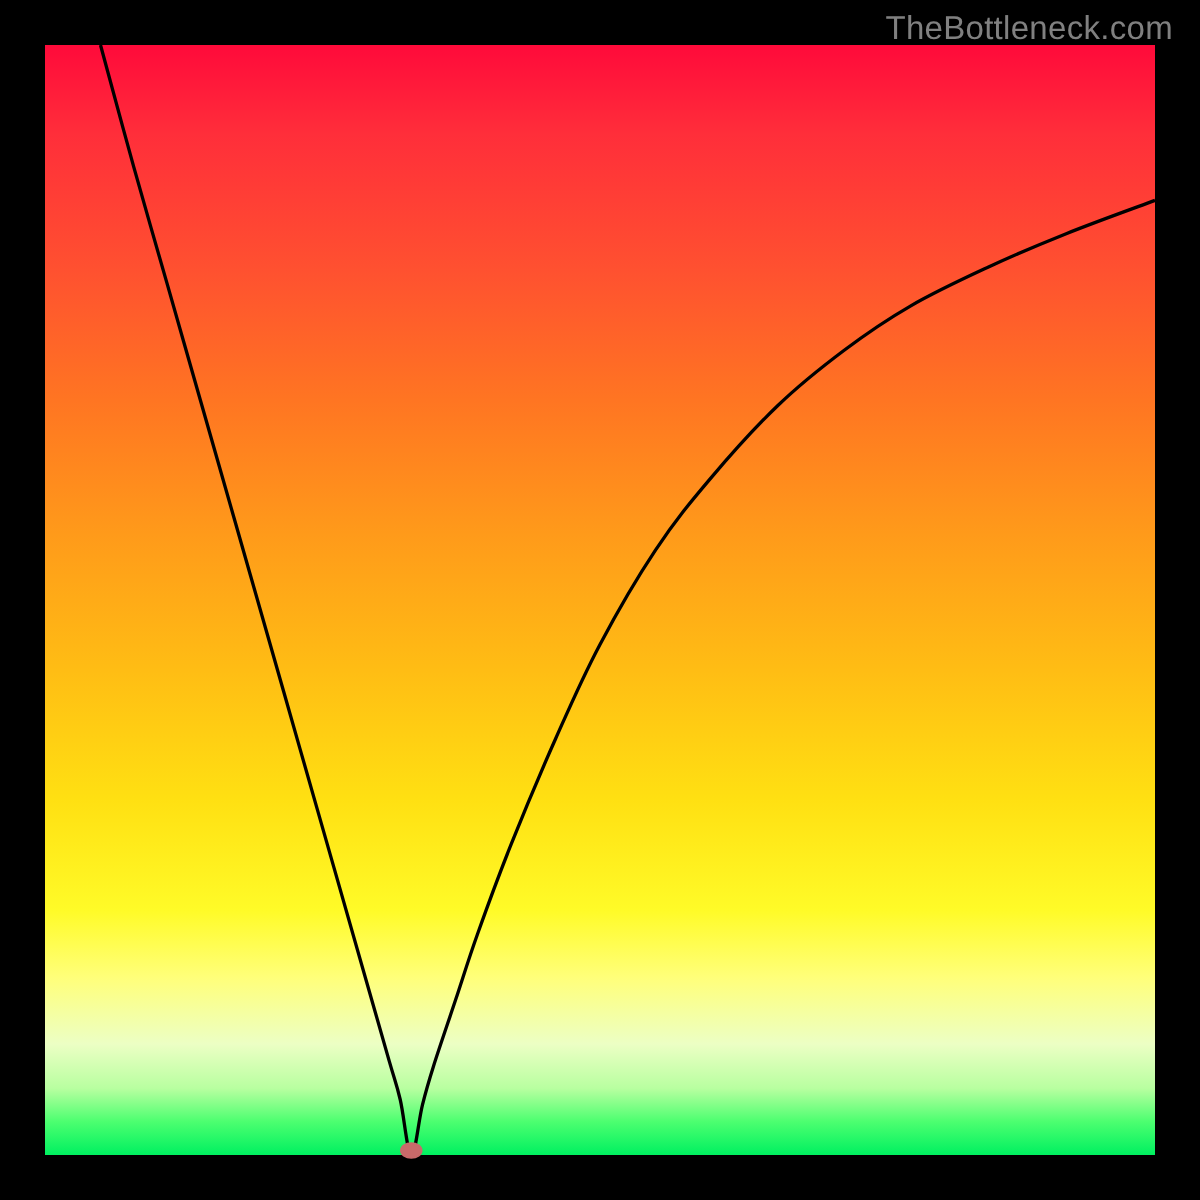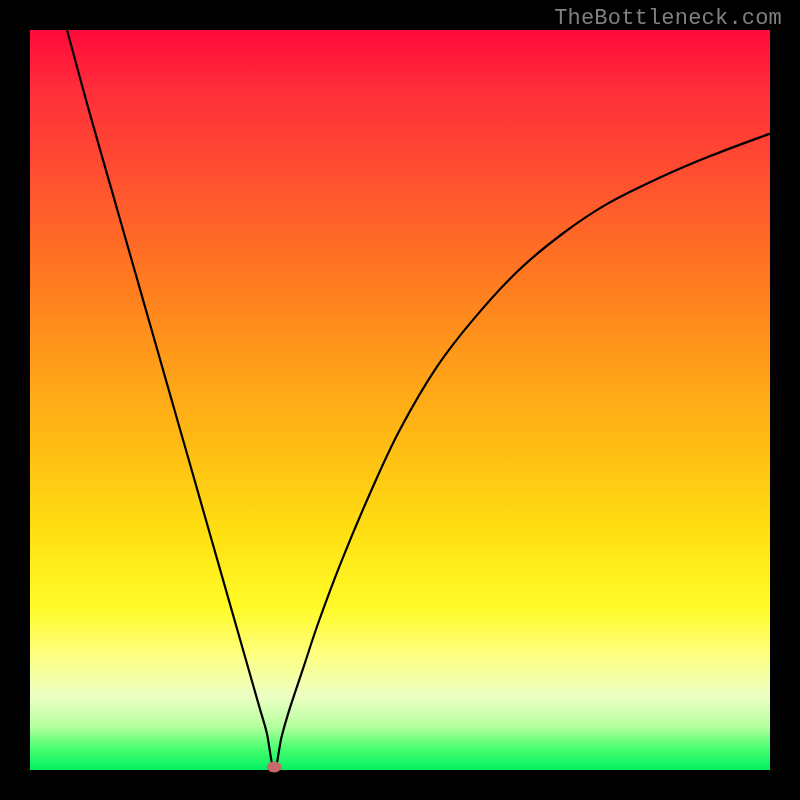--- a/index.html
+++ b/index.html
@@ -35,21 +35,20 @@
   }
   .watermark {
     position: absolute;
     top: 6px;
     right: 18px;
     color: #808080;
     font-size: 22px;
     letter-spacing: 0.2px;
     font-weight: 400;
     z-index: 10;
-    font-family: Liberation Mono, monospace;
   }
   svg.curve-layer {
     position: absolute;
     left: 0;
     top: 0;
     width: 740px;
     height: 740px;
     overflow: visible;
   }
   .curve {

